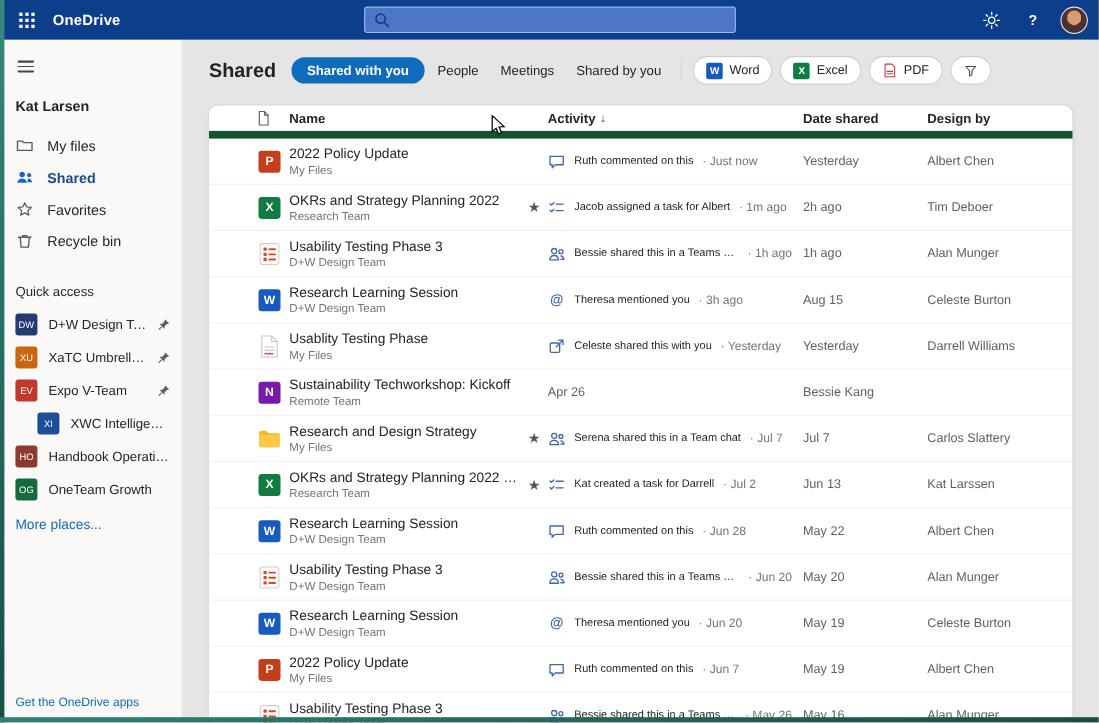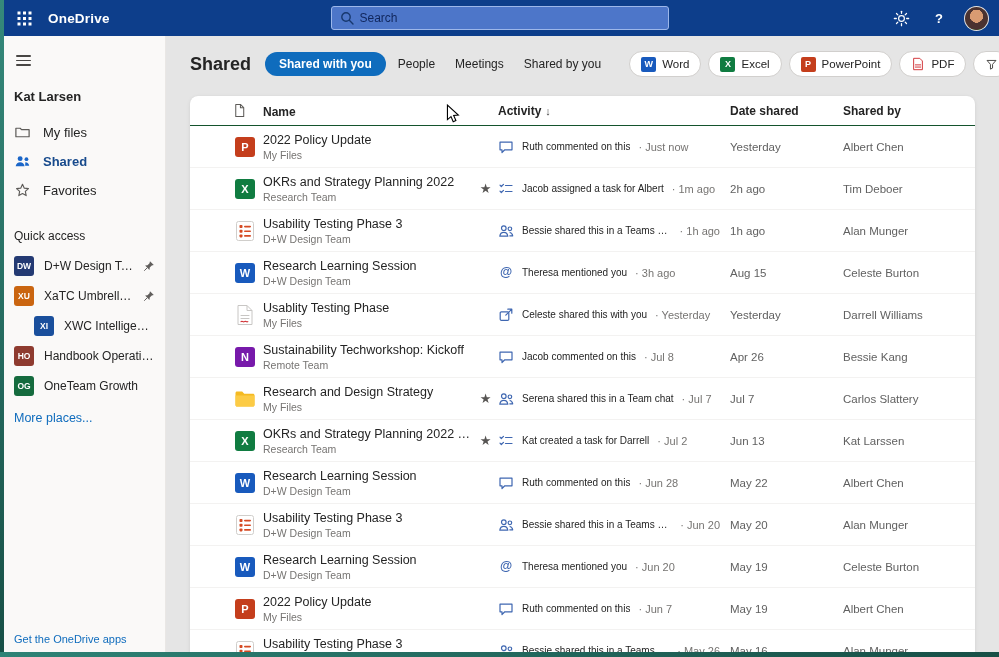--- a/index.html
+++ b/index.html
@@ -33,21 +33,21 @@
   .user-name{margin-top:20px;font-size:13px;font-weight:700;color:#242424}
   .nav{margin-top:14px}
   .nav-item{display:flex;align-items:center;gap:12px;height:29px;color:#3b3a39;cursor:pointer}
   .nav-item .nic{color:#5d5b58;flex:0 0 auto}
   .nav-label{font-size:13px;color:#242424;white-space:nowrap}
   .nav-item.active .nic{color:#1a66c8}
   .nav-item.active .nav-label{color:#174a8c;font-weight:700}
   .qa-title{margin-top:24px;font-size:12px;font-weight:400;color:#242424}
   .qa-list{margin-top:8px}
   .qa-item{display:flex;align-items:center;gap:10px;height:30px;padding-right:10px;cursor:pointer}
-  .qa-avatar{width:20px;height:20px;border-radius:3px;background:#666;color:#fff;font-size:8.5px;font-weight:700;display:inline-flex;align-items:center;justify-content:center;flex:0 0 auto}
+  .qa-avatar{width:20px;height:20px;border-radius:3px;background:#666;color:#fff;font-size:8.5px;font-weight:400;display:inline-flex;align-items:center;justify-content:center;flex:0 0 auto}
   .qa-label{font-size:12px;color:#242424;white-space:nowrap;overflow:hidden;text-overflow:ellipsis;flex:1}
   .qa-item .pin{display:none;color:#605e5c;flex:0 0 auto}
   .qa-item.pinned .pin{display:block}
   .more-places{display:block;margin-top:10px;font-size:12.5px;color:#0f6cbd;cursor:pointer}
   .get-apps{position:absolute;left:14px;bottom:12px;font-size:11px;color:#0f6cbd;cursor:pointer;white-space:nowrap}
 
   
   .main{position:absolute;top:36px;left:166px;right:0;bottom:0;overflow:hidden}
   .main-head{height:44px;display:flex;align-items:center;padding:12px 20px 0 24px;white-space:nowrap}
   .page-title{font-size:18px;font-weight:700;color:#242424;margin-right:14px}
@@ -58,21 +58,21 @@
   .filters{display:flex;align-items:center;gap:7px}
   .chip{display:inline-flex;align-items:center;gap:6px;height:26px;padding:2px 11px;border:1px solid #d1cfcd;border-radius:13px;background:#fff;font-size:11.5px;color:#242424}
   .appico{width:15px;height:15px;border-radius:2px;color:#fff;font-size:9px;font-weight:700;display:inline-flex;align-items:center;justify-content:center}
   .appico.w{background:#185abd}.appico.w::before{content:"W"}
   .appico.x{background:#107c41}.appico.x::before{content:"X"}
   .appico.p{background:#c43e1c}.appico.p::before{content:"P"}
 
   
   .card{margin:16px 24px 0;background:#fff;border-radius:8px 8px 0 0;box-shadow:0 1px 4px rgba(0,0,0,.08),0 0 1px rgba(0,0,0,.06)}
   .trow{display:grid;grid-template-columns:73px 210px 25px 232px 113px 1fr;align-items:center;height:42px;border-bottom:1px solid #f3f2f1}
-  .trow.thead{height:30px;border-bottom:1px solid #14532d}
+  .trow.thead{height:30px;border-bottom:7px solid #14532d}
   .cell{min-width:0}
   .c-icon{padding-left:42px;display:flex;align-items:center}
   .hbtn{font-size:12px;font-weight:700;color:#242424;display:inline-flex;align-items:center;gap:4px}
   .sort{font-size:11px;color:#444;font-weight:700}
   .fname{font-size:12.5px;color:#242424;white-space:nowrap;overflow:hidden;text-overflow:ellipsis;cursor:pointer}
   .floc{font-size:10.5px;color:#767472;margin-top:2px;white-space:nowrap;overflow:hidden;text-overflow:ellipsis}
   .c-star{display:flex;justify-content:center}
   .star{visibility:hidden;color:#575553;font-size:13px;line-height:1}
   .star::before{content:"★"}
   .trow.starred .star{visibility:visible}
@@ -134,21 +134,20 @@
         </svg>
       </button>
       <span class="brand">OneDrive</span>
     </div>
 
     <div class="tb-search">
       <svg width="14" height="14" viewBox="0 0 14 14">
         <circle cx="6" cy="6" r="4.2" fill="none" stroke="#17386e" stroke-width="1.4"></circle>
         <path d="M9.3 9.3 13 13" stroke="#17386e" stroke-width="1.4" stroke-linecap="round"></path>
       </svg>
-      <input class="search-input" type="text" placeholder="Search" style="">
     </div>
 
     <div class="tb-right">
       <button class="tb-icon">
         <svg width="17" height="17" viewBox="0 0 20 20">
           <circle cx="10" cy="10" r="3.4" fill="none" stroke="#ffffff" stroke-width="1.4"></circle>
           <g stroke="#ffffff" stroke-width="1.5" stroke-linecap="round">
             <line x1="10" y1="1.6" x2="10" y2="3.9"></line>
               <line x1="10" y1="16.1" x2="10" y2="18.4"></line>
             <line x1="1.6" y1="10" x2="3.9" y2="10"></line>
@@ -190,37 +189,53 @@
           <path d="M12 9.8c2.2 0 3.7 1.4 4.1 3.7h-4.3z" fill="currentColor"></path>
         </svg>
         <span class="nav-label">Shared</span>
       </div>
       <div class="nav-item">
         <svg class="nic" width="17" height="17" viewBox="0 0 18 18">
           <path d="M9 2.5l1.9 4 4.4.5-3.3 3 .9 4.4L9 12.2l-3.9 2.2.9-4.4-3.3-3 4.4-.5z" fill="none" stroke="currentColor" stroke-width="1.2" stroke-linejoin="round"></path>
         </svg>
         <span class="nav-label">Favorites</span>
       </div>
+      <div class="nav-item">
+        <svg class="nic" width="17" height="17" viewBox="0 0 18 18">
+          <path d="M3 5h12" stroke="currentColor" stroke-width="1.3" stroke-linecap="round"></path>
+          <path d="M7 5V3.5h4V5" fill="none" stroke="currentColor" stroke-width="1.3" stroke-linejoin="round"></path>
+          <path d="M4.6 5l.8 9.5h7.2l.8-9.5" fill="none" stroke="currentColor" stroke-width="1.3" stroke-linejoin="round"></path>
+        </svg>
+        <span class="nav-label">Recycle bin</span>
+      </div>
     </nav>
 
     <div class="qa-title">Quick access</div>
 
     <div class="qa-list">
 
     <div class="qa-item pinned">
           <span class="qa-avatar" style="background: rgb(36, 58, 115);">DW</span>
           <span class="qa-label">D+W Design Team</span>
           <svg class="pin" width="12" height="12" viewBox="0 0 16 16">
             <path d="M9.3 1.6 14.4 6.7 11.7 7.3 9 10 8.6 13.2 2.8 7.4 6 7 8.7 4.3z" fill="currentColor"></path>
             <path d="M2 14l3.2-3.2" stroke="currentColor" stroke-width="1.3" stroke-linecap="round"></path>
           </svg>
         </div>
         <div class="qa-item pinned">
           <span class="qa-avatar" style="background: rgb(202, 101, 16);">XU</span>
           <span class="qa-label">XaTC Umbrella Crew</span>
+          <svg class="pin" width="12" height="12" viewBox="0 0 16 16">
+            <path d="M9.3 1.6 14.4 6.7 11.7 7.3 9 10 8.6 13.2 2.8 7.4 6 7 8.7 4.3z" fill="currentColor"></path>
+            <path d="M2 14l3.2-3.2" stroke="currentColor" stroke-width="1.3" stroke-linecap="round"></path>
+          </svg>
+        </div>
+        <div class="qa-item pinned">
+          <span class="qa-avatar" style="background: rgb(192, 57, 43);">EV</span>
+          <span class="qa-label">Expo V-Team</span>
           <svg class="pin" width="12" height="12" viewBox="0 0 16 16">
             <path d="M9.3 1.6 14.4 6.7 11.7 7.3 9 10 8.6 13.2 2.8 7.4 6 7 8.7 4.3z" fill="currentColor"></path>
             <path d="M2 14l3.2-3.2" stroke="currentColor" stroke-width="1.3" stroke-linecap="round"></path>
           </svg>
         </div>
         <div class="qa-item">
           <span class="qa-avatar" style="background: rgb(26, 79, 156); margin-left: 20px;">XI</span>
           <span class="qa-label">XWC Intelligence Team</span>
 
         </div>
@@ -253,24 +268,20 @@
       <div class="filters">
         <button class="chip">
           <span class="appico w"></span>
           <span>Word</span>
         </button>
         <button class="chip">
           <span class="appico x"></span>
           <span>Excel</span>
         </button>
         <button class="chip">
-          <span class="appico p"></span>
-          <span>PowerPoint</span>
-        </button>
-        <button class="chip">
           <svg width="14" height="14" viewBox="0 0 16 16">
             <path d="M3 1.5h7l3 3v10H3z" fill="#ffffff" stroke="#d13438" stroke-width="1.1" stroke-linejoin="round"></path>
             <path d="M5 9h6M5 11.5h6" stroke="#d13438" stroke-width="1.1" stroke-linecap="round"></path>
           </svg>
           <span>PDF</span>
         </button>
         <button class="chip">
           <svg width="13" height="13" viewBox="0 0 16 16">
             <path d="M2.5 3h11l-4.2 4.8v4.6l-2.6 1.3V7.8z" fill="none" stroke="#484644" stroke-width="1.2" stroke-linejoin="round"></path>
           </svg>
@@ -289,21 +300,21 @@
         </div>
         <div class="cell c-name"><button class="hbtn">Name</button></div>
         <div class="cell c-star"></div>
         <div class="cell c-activity">
           <button class="hbtn">
             <span>Activity</span>
             <span class="sort">↓</span>
           </button>
         </div>
         <div class="cell c-date"><button class="hbtn">Date shared</button></div>
-        <div class="cell c-by"><button class="hbtn">Shared by</button></div>
+        <div class="cell c-by"><button class="hbtn">Design by</button></div>
       </div>
 
       <div class="tbody">
 
       <div class="trow file-ppt activity-comment">
             <div class="cell c-icon">
               <span class="fico">
                 <span class="fi fi-ppt"></span>
 
               </span>
@@ -479,30 +490,20 @@
 
               </span>
             </div>
             <div class="cell c-name">
               <div class="fname">Sustainability Techworkshop: Kickoff</div>
               <div class="floc">Remote Team</div>
             </div>
             <div class="cell c-star">
               <span class="star"></span>
             </div>
-            <div class="cell c-activity">
-              <span class="aico">
-                <svg class="ai ai-comment" width="16" height="16" viewBox="0 0 16 16">
-                  <path d="M2 3.2h12v7.6H6.8L4 13.5v-2.7H2z" fill="none" stroke="#3f67b1" stroke-width="1.2" stroke-linejoin="round"></path>
-                </svg>
-
-              </span>
-              <span class="atext">Jacob commented on this</span>
-              <span class="atime">Jul 8</span>
-            </div>
             <div class="cell c-date">Apr 26</div>
             <div class="cell c-by">Bessie Kang</div>
           </div>
           <div class="trow file-folder activity-people starred">
             <div class="cell c-icon">
               <span class="fico">
 
                 <span class="fi fi-folder">
                   <svg width="26" height="26" viewBox="0 0 24 24">
                     <path d="M2.5 6c0-.8.7-1.5 1.5-1.5h5.2l2 2.3H20c.8 0 1.5.7 1.5 1.5V18c0 .8-.7 1.5-1.5 1.5H4c-.8 0-1.5-.7-1.5-1.5z" fill="#f5ba22"></path>

